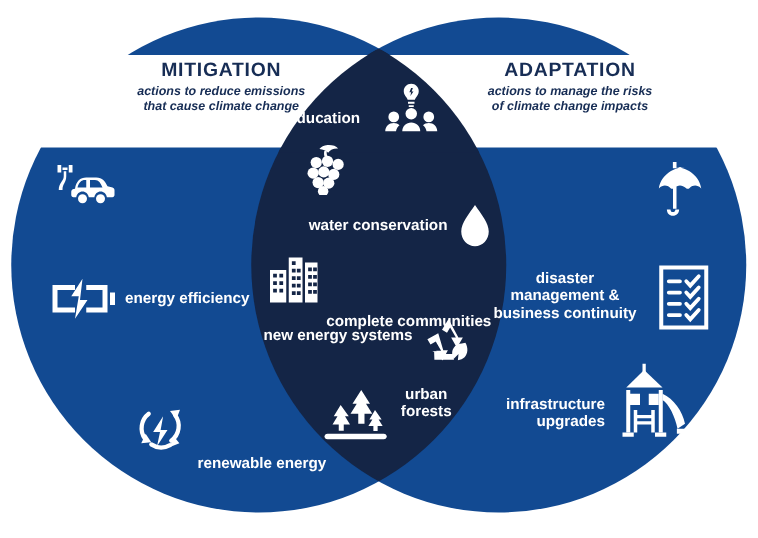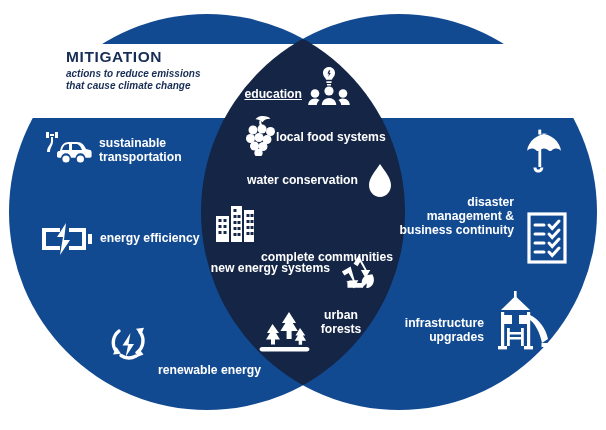--- a/index.html
+++ b/index.html
@@ -8,21 +8,21 @@
     -webkit-font-smoothing:antialiased;
   }
   #stage{
     position:relative;
     width:606px;height:430px;
     background:#ffffff;
     overflow:hidden;
   }
   #venn{position:absolute;left:0;top:0;width:606px;height:430px;}
   .ttl{
-    position:absolute;color:#172D55;
+    position:absolute;color:#172D55;text-align:center;
     font-weight:bold;line-height:1.16;
   }
   .ttl .head{font-size:15.5px;letter-spacing:.6px;display:block;margin-bottom:2px;}
   .ttl .sub{font-size:10px;display:block;font-weight:bold;font-style:italic;}
 
   .lbl{
     position:absolute;color:#ffffff;font-weight:bold;
     font-size:12.2px;line-height:1.14;white-space:pre-line;
   }
   .lbl.c{text-align:center;}
@@ -58,37 +58,40 @@
         </g>
     </g>
   </svg>
 
   <div class="ttl" style="left:66px;top:48px;width:222px;">
     <span class="head">MITIGATION</span>
     <span class="sub" style="white-space:pre-line;">actions to reduce emissions
 that cause climate change</span>
   </div>
 
+  <div class="ttl" style="left:352px;top:48px;width:208px;">
+    <span class="head">ADAPTATION</span>
+    <span class="sub" style="white-space:pre-line;">actions to manage the risks
+of climate change impacts</span>
+  </div>
 
   <div class="ico" style="left:36px;top:128px;width:56px;height:40px;">
     <svg viewBox="0 0 56 40">
         <g fill="#fff">
       <path d="M14 6h4v2h-4z"></path>
           <path d="M10 4h3v6h-3z"></path>
           <path d="M19 4h3v6h-3z"></path>
       <path d="M13 10h7v3c0 4-3.5 5-3.5 9v4h-3v-4c0-4-3.5-5-3.5-9z" opacity="0"></path>
       <path d="M15 9h2v4c0 5-3 6-3 11h-3c0-6 4-7 4-11z"></path>
       <path d="M24 23c1-6 4-9 9-9h8c5 0 7 3 9 7l4 1c1 .3 1.6 1 1.6 2.2V28c0 1-.7 1.7-1.7 1.7h-4.4c-.4-2.6-2.5-4.5-5-4.5s-4.6 1.9-5 4.5H35c-.4-2.6-2.5-4.5-5-4.5s-4.6 1.9-5 4.5h-2.3c-1 0-1.7-.7-1.7-1.7v-2.6c0-1.2.8-2.1 2-2.3zm8-7c-3 0-5 2-6 6h7v-6zm4 0v6h10c-1.5-3.5-3-6-6-6z"></path>
       <circle cx="30" cy="31" r="3.6"></circle>
           <circle cx="44.4" cy="31" r="3.6"></circle>
     </g>
       </svg>
   </div>
-  <div class="lbl l" style="left:99px;top:137px;width:110px;">sustainable
-transportation</div>
 
   <div class="ico" style="left:35px;top:217px;width:60px;height:44px;">
     <svg viewBox="0 0 60 44">
         <g fill="#fff">
       <path d="M7 11h18v4H11v14h14v4H7z"></path>
       <path d="M34 11h17v22H34v-4h13V15H34z"></path>
       <path d="M53 17h4v10h-4z"></path>
       <path d="M31 6l-9 14h6l-3 18 10-15h-6z"></path>
     </g>
       </svg>
@@ -116,21 +119,21 @@
     <svg viewBox="0 0 56 50">
         <g fill="#fff">
       <path d="M27.3 6.5c-11 .4-19.6 8-20.8 17.2 3.1-2.8 6.2-3 9.2-.3 1 .9 2 .9 3 0 3-2.7 6.4-2.7 9.4 0 1 .9 2 .9 3 0 3-2.7 6.2-2.5 9.3.3C39.2 14.5 30.6 6.9 19.6 6.5z" transform="translate(8.6 0)"></path>
       <rect x="26.4" y="22" width="2.8" height="18"></rect>
       <path d="M21.5 40.5c0 3 2 5 4.8 5s5-2 5-5h-3c0 1.3-.8 2.1-2 2.1s-1.9-.8-1.9-2.1z"></path>
       <rect x="26.3" y="2.6" width="2.9" height="5"></rect>
     </g>
       </svg>
   </div>
 
-  <div class="lbl r" style="left:390px;top:196px;width:124px;">disaster
+  <div class="lbl r" style="left:390px;top:216px;width:124px;text-align:center;">disaster
 management &amp;
 business continuity</div>
   <div class="ico" style="left:524px;top:210px;width:46px;height:56px;">
     <svg viewBox="0 0 46 56">
         <g fill="none" stroke="#fff" stroke-width="3.2">
       <rect x="5" y="4" width="36" height="48"></rect>
     </g>
     <g fill="none" stroke="#fff" stroke-width="3" stroke-linecap="round">
       <path d="M11 15h9M11 24h9M11 33h9M11 42h9"></path>
       <path d="M25 15l3.2 3.5L35 11"></path>
@@ -156,21 +159,21 @@
       <path d="M53.5 55h9v4h-9z"></path>
       <rect x="19" y="40" width="2.8" height="18"></rect>
       <rect x="33" y="40" width="2.8" height="18"></rect>
       <path d="M20 44h15v2.6H20zM20 49h15v2.6H20z"></path>
       <rect x="10" y="58" width="9" height="3.4"></rect>
       <rect x="36" y="58" width="9" height="3.4"></rect>
     </g>
       </svg>
   </div>
 
-  <div class="lbl r" style="left:222px;top:88px;width:80px;text-decoration:underline;">education</div>
+  <div class="lbl r" style="left:208px;top:88px;width:80px;">education</div>
   <div class="ico" style="left:306px;top:66px;width:46px;height:40px;">
     <svg viewBox="0 0 46 40">
         <g fill="#fff">
       <path d="M23 1c-3.4 0-6 2.6-6 5.9 0 2.3 1.2 3.7 2.2 5 .5.6.8 1.2.9 1.9h5.8c.1-.7.4-1.3.9-1.9 1-1.3 2.2-2.7 2.2-5C29 3.6 26.4 1 23 1zm-2.6 14.3h5.2v1.6h-5.2zm.6 2.8h4v1.5h-4z"></path>
       <path d="M22.9 4.3l-1.4 3.4h1.4l-.6 3 2.5-3.6h-1.5l1-2.8z" fill="#142546"></path>
       <circle cx="23" cy="25" r="4.6"></circle>
       <path d="M15.8 39c0-4 3.2-7 7.2-7s7.2 3 7.2 7z"></path>
       <circle cx="9" cy="27.5" r="4.3"></circle>
       <path d="M2.2 39c0-3.8 3-6.6 6.8-6.6 1.8 0 3.4.6 4.6 1.7-1.6 1.3-2.6 3-2.8 4.9z"></path>
       <circle cx="37" cy="27.5" r="4.3"></circle>
@@ -189,21 +192,20 @@
           <circle cx="30.5" cy="17.5" r="4.5"></circle>
       <circle cx="10.5" cy="24.5" r="4.5"></circle>
           <circle cx="19" cy="23.5" r="4.5"></circle>
           <circle cx="27" cy="25.5" r="4.5"></circle>
       <circle cx="14.5" cy="32" r="4.5"></circle>
           <circle cx="23" cy="32.5" r="4.5"></circle>
       <circle cx="18.5" cy="39" r="4.2"></circle>
     </g>
       </svg>
   </div>
-  <div class="lbl l" style="left:276px;top:131px;width:130px;">local food systems</div>
 
   <div class="lbl r" style="left:228px;top:174px;width:130px;">water conservation</div>
   <div class="ico" style="left:365px;top:162px;width:30px;height:38px;">
     <svg viewBox="0 0 30 38">
         <path fill="#fff" d="M15 2C10 9.5 4 16 4 23.2 4 29.7 8.9 35 15 35s11-5.3 11-11.8C26 16 20 9.5 15 2z"></path>
       </svg>
   </div>
 
   <div class="ico" style="left:212px;top:204px;width:46px;height:40px;">
     <svg viewBox="0 0 46 40">

